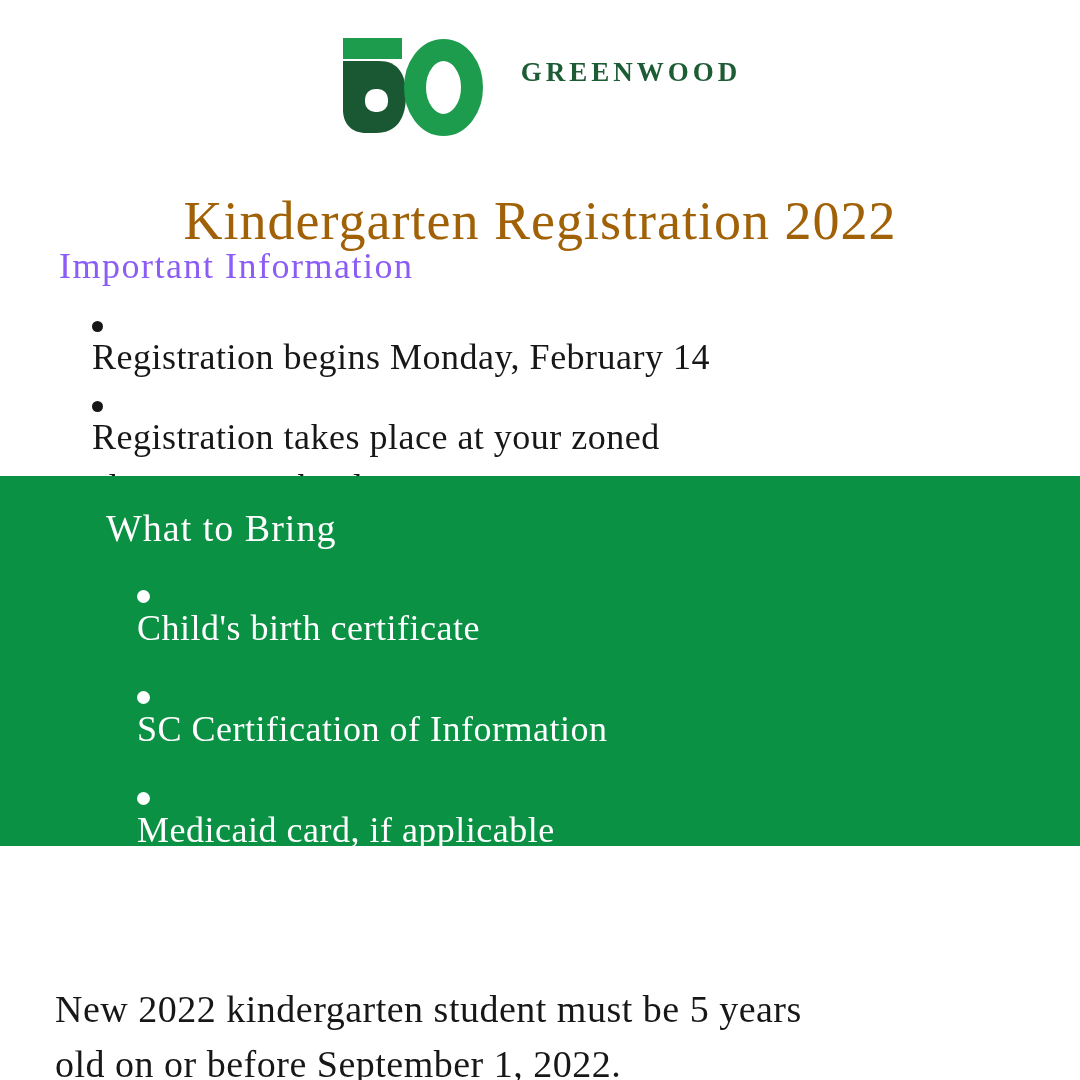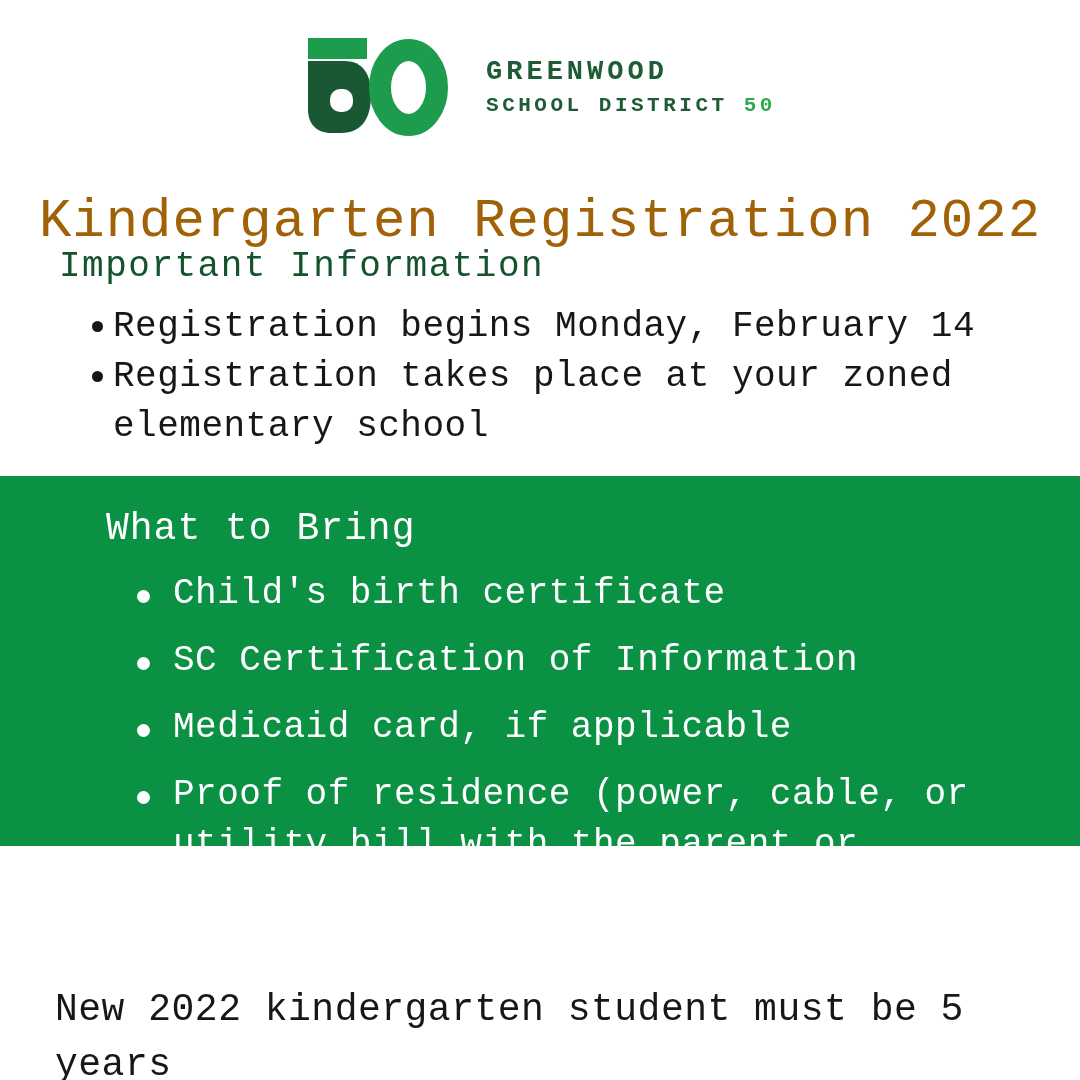--- a/index.html
+++ b/index.html
@@ -2,21 +2,21 @@
 <html><head>
 <meta charset="utf-8">
 <style>
   html,body { margin:0; padding:0; }
   body { background:#fff; }
   .page {
     position:relative;
     width:1080px; height:1080px;
     background:#ffffff;
     overflow:hidden;
-    font-family:Liberation Mono, monospace;
+    font-family:Liberation Serif, serif;
     color:#171717;
   }
 
   
   .logo-row {
     position:absolute; top:25px; left:0; right:0;
     display:flex; justify-content:center; align-items:flex-start; gap:32px;
   }
   .logo-mark { width:150px; height:115px; display:block; }
   .logo-text { display:flex; flex-direction:column; padding-top:34px; }
@@ -37,26 +37,26 @@
     text-align:center;
     font-size:54px; font-weight:400; letter-spacing:1px;
     color:#a16207; line-height:1.1;
   }
 
   
   .important { position:absolute; top:245px; left:59px; right:30px; }
   .important h2 {
     margin:0 0 14px 0;
     font-size:36px; font-weight:400; letter-spacing:1.5px;
-    color:#14532d; line-height:1.2;
+    color:#8b5cf6; line-height:1.2;
   }
   ul.blist { list-style:none; margin:0; padding:0; }
   ul.blist li {
     display:flex; align-items:flex-start;
-    font-size:36px; letter-spacing:0.5px; line-height:50px;
+    font-size:36px; letter-spacing:0.5px; line-height:50px;flex-direction:column;
   }
   .dot {
     flex:0 0 auto; border-radius:50%;
     background:currentColor;
   }
   .blist-dark li { color:#171717; padding-left:33px; }
   .blist-dark .dot { width:11px; height:11px; margin-top:19px; margin-right:10px; }
   .btext { white-space:pre-line; }
 
   
@@ -92,21 +92,20 @@
       <rect x="4" y="13" width="59" height="21" fill="#1e9c4d"></rect>
 
       <path d="M4,36 L40,36 C59,36 67,49 67,70 C67,93 58,108 37,108 L27,108 C13,108 4,99 4,85 Z" fill="#1a5733"></path>
 
       <rect x="26" y="64" width="23" height="23" rx="10" fill="#ffffff"></rect>
 
       <ellipse cx="104.5" cy="62.5" rx="28.5" ry="37.5" fill="none" stroke="#1e9c4d" stroke-width="22"></ellipse>
     </svg>
     <div class="logo-text">
       <span class="logo-name">GREENWOOD</span>
-      <span class="logo-sub"><span>SCHOOL DISTRICT</span> <span class="num">50</span></span>
     </div>
   </div>
 
   <h1 class="title">Kindergarten Registration 2022</h1>
 
   <section class="important">
     <h2>Important Information</h2>
     <ul class="blist blist-dark">
       <li>
           <span class="dot"></span>

